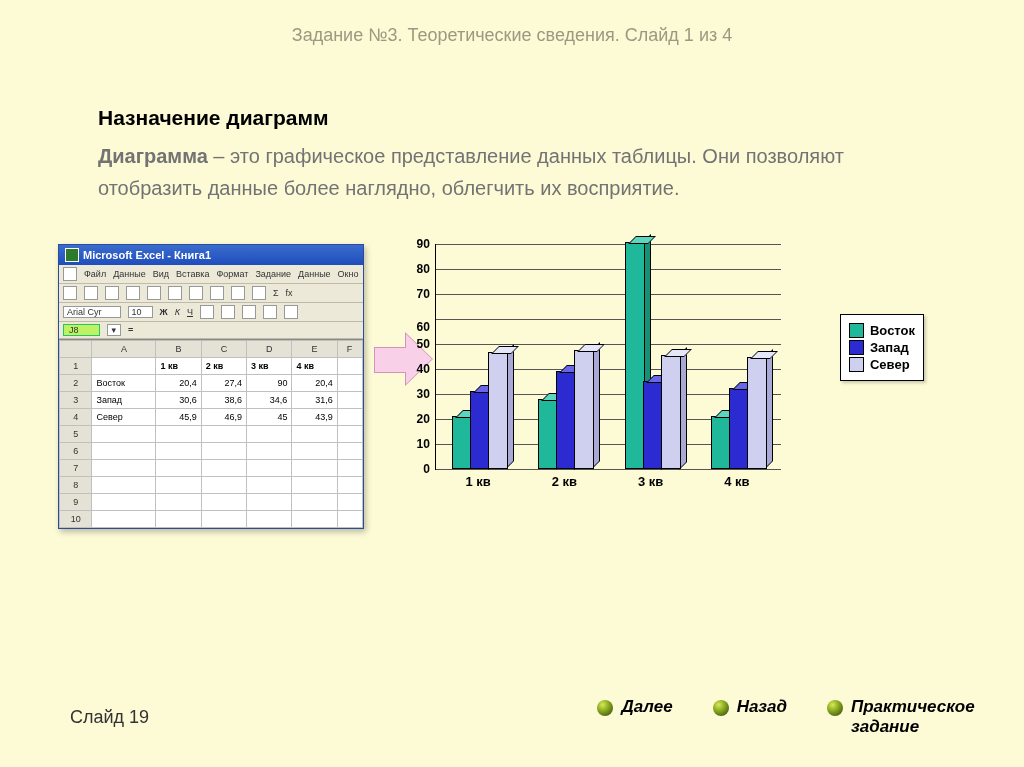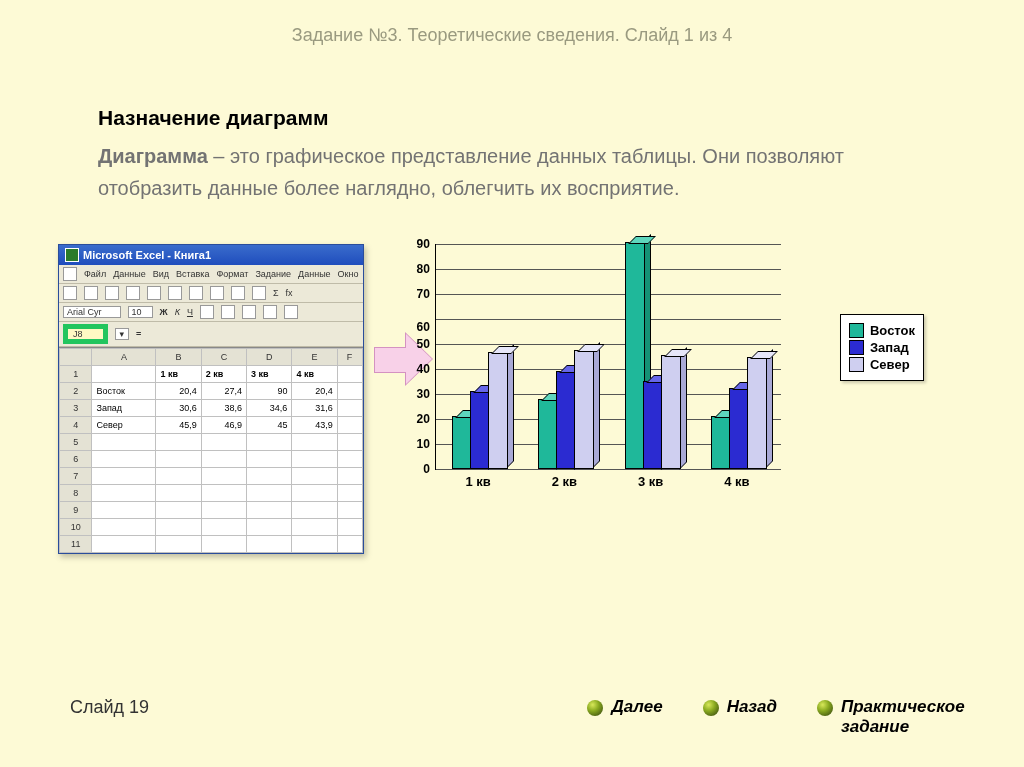--- a/index.html
+++ b/index.html
@@ -207,24 +207,24 @@
     margin-left:25px;
     margin-top:75px;
     box-shadow:2px 2px 3px rgba(0,0,0,.2);
   }
   .legend div { display:flex;align-items:center;gap:6px;margin:2px 0;}
   .swatch { width:13px;height:13px;border:1px solid #000;display:inline-block;}
   
   .footer {
     position:absolute;
     bottom:30px;
-    left:0;right:17px;
+    left:0;right:7px;
     padding:0 30px 0 70px;
     display:flex;
-    align-items:flex-start;
+    align-items:center;
   }
   .slide-num { font-size:18px;color:#333; }
   .navlinks { margin-left:auto;display:flex;gap:40px;align-items:flex-start;}
   .navlink { display:flex;align-items:flex-start;gap:8px;font-size:17px;font-style:italic;font-weight:bold;cursor:pointer;}
   .bullet {
     width:16px;height:16px;border-radius:50%;
     background:radial-gradient(circle at 35% 30%, #d8e85a 0%, #8aaa20 40%, #2b3b0c 100%);
     margin-top:3px;
     flex:none;
   }
@@ -278,21 +278,21 @@
         <b>Ж</b>
         <i>К</i>
         <u>Ч</u>
         <span class="tbicon"></span>
         <span class="tbicon"></span>
         <span class="tbicon"></span>
         <span class="tbicon"></span>
         <span class="tbicon"></span>
       </div>
       <div class="excel-fxbar">
-        <span style="border:5px solid #22c55e;background:#fef9c3;padding:0 20px 0 5px;">J8</span>
+        <span style="border:1px solid #22c55e;background:#bef264;padding:0 20px 0 5px;">J8</span>
         <span style="border:1px solid #999;background:#fff;padding:0 4px;">▾</span>
         <b>=</b>
       </div>
       <div class="excel-grid">
         <table>
           <tbody>
               <tr>
                 <th></th>
             <th>A</th>
             <th>B</th>
@@ -384,29 +384,20 @@
               </tr>
           <tr>
                 <th>10</th>
                 <td></td>
                 <td></td>
                 <td></td>
                 <td></td>
                 <td></td>
                 <td></td>
               </tr>
-          <tr>
-                <th>11</th>
-                <td></td>
-                <td></td>
-                <td></td>
-                <td></td>
-                <td></td>
-                <td></td>
-              </tr>
         </tbody>
           </table>
       </div>
     </div>
 
     <div class="arrow">
       <div class="arrow-head2"></div>
       <div class="arrow-stem"></div>
       <div class="arrow-head"></div>
     </div>

